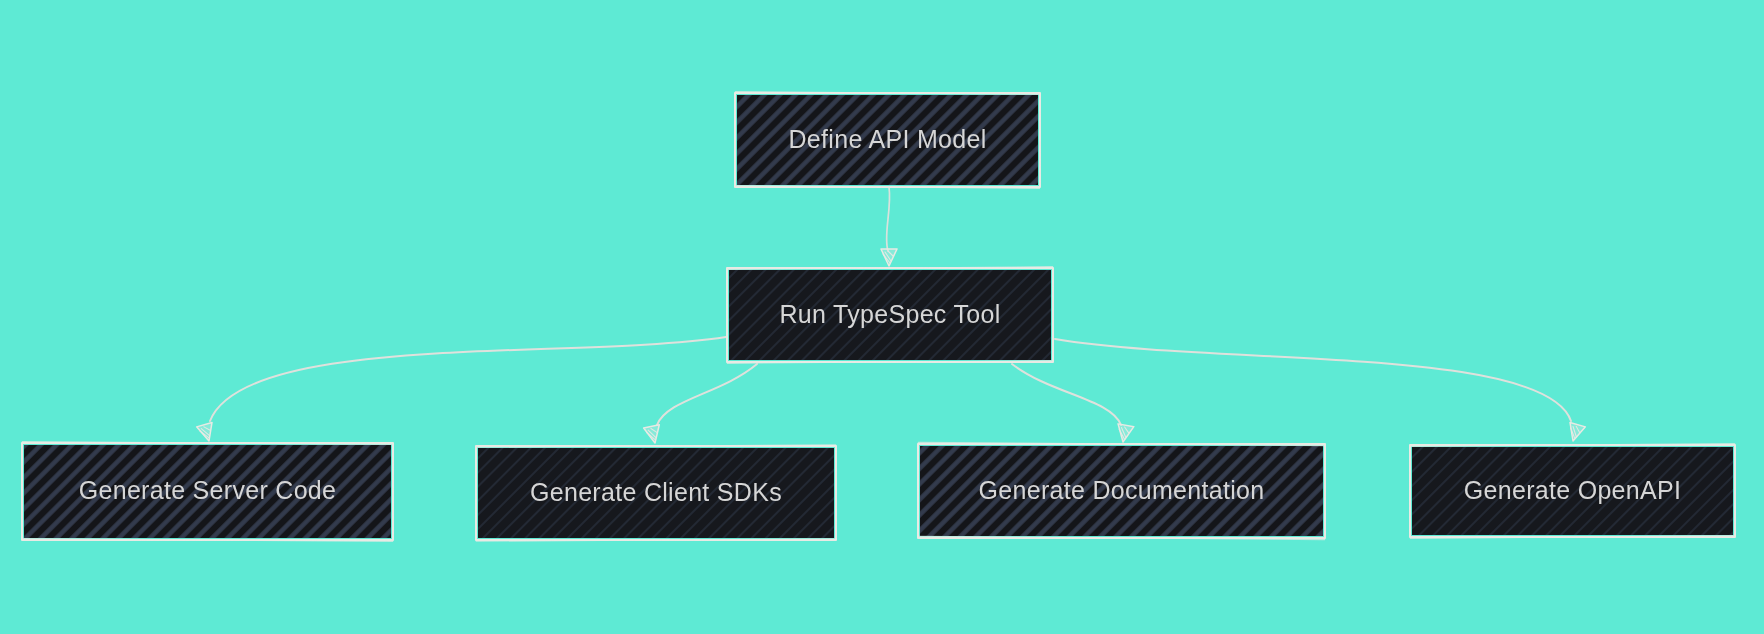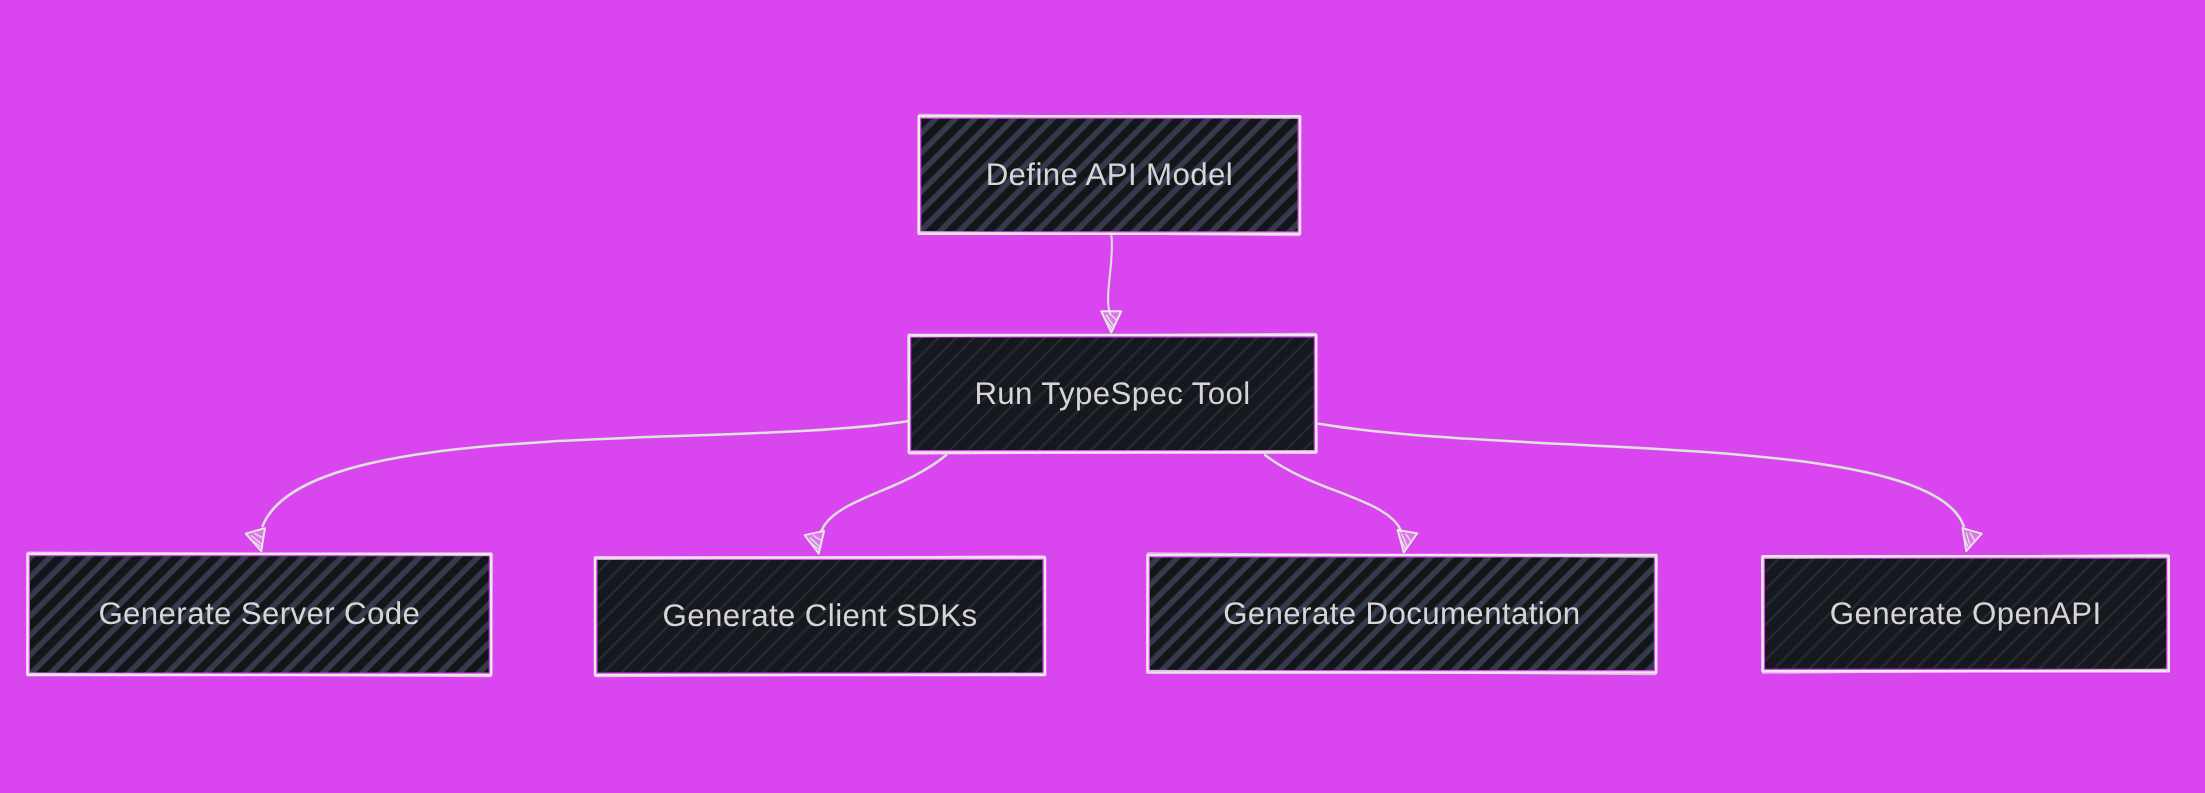--- a/index.html
+++ b/index.html
@@ -7,21 +7,21 @@
     padding: 0;
     background: #2a303e;
     width: 1764px;
     height: 634px;
     overflow: hidden;
   }
   .canvas {
     position: relative;
     width: 1764px;
     height: 634px;
-    background: #d946ef;
+    background: #5eead4;
   }
   svg { display: block; }
 
   .edge-line {
     fill: none;
     stroke: #dfe1dc;
     stroke-width: 2;
     stroke-linecap: round;
   }
   .edge-line.thin { stroke-width: 1.7; opacity: .95; }

